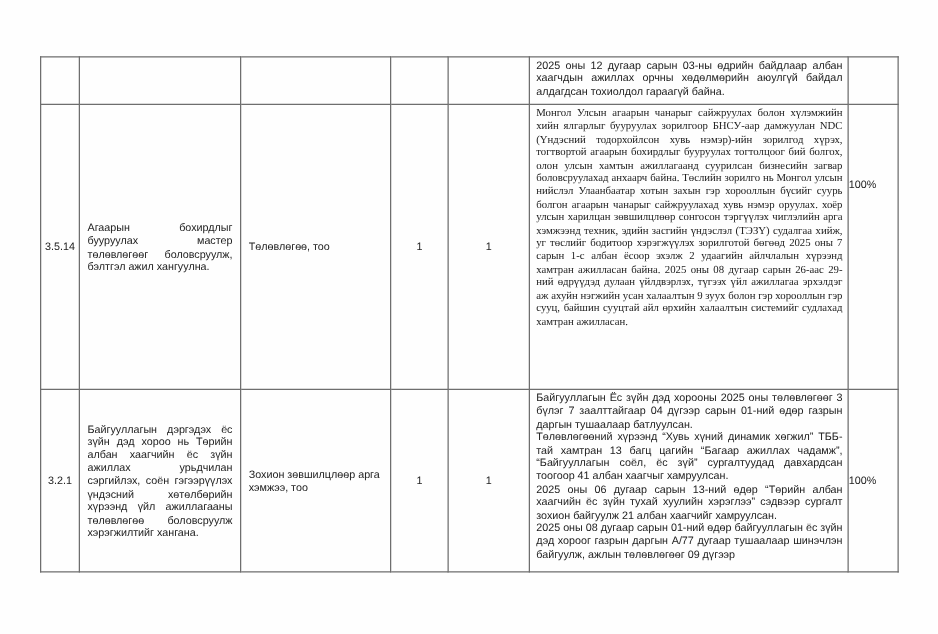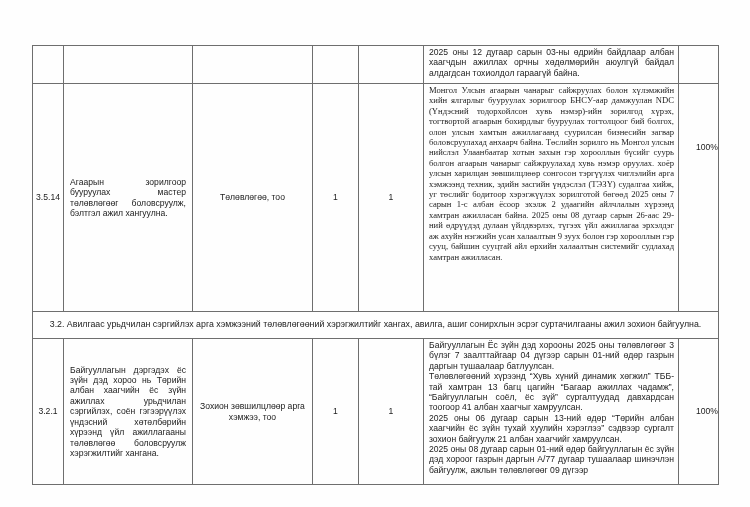--- a/index.html
+++ b/index.html
@@ -32,41 +32,41 @@
   td.id-cell {
     text-align: center;
     overflow-wrap: anywhere;
     padding: 1px;
   }
   td.activity-cell {
     text-align: justify;
     padding: 2px 6px;
   }
   td.indicator-cell {
-    text-align: center;
+    text-align: left;
     padding: 2px 6px;
   }
   td.num-cell {
     text-align: center;
   }
   td.result-cell {
     vertical-align: top;
     padding: 0;
   }
   .result-box {
     padding: 1px 4px 0 5px;
     text-align: justify;
     white-space: pre-line;
     overflow: hidden;
   }
   .result-box.h-row0 { height: 36px; }
   .result-box.h-row1 { height: 226px; font-family: Liberation Serif, serif; }
   .result-box.h-row3 { height: 144px; }
   td.pct-cell {
-    text-align: right;
+    text-align: left;
   }
   td.pct-top {
     vertical-align: top;
     padding-top: 58px;
   }
   td.section-cell {
     text-align: center;
     font-size: 8.8px;
     line-height: 11.5px;
     padding: 1px 10px;
@@ -100,33 +100,30 @@
       <td class="num-cell"></td>
       <td class="num-cell"></td>
       <td class="result-cell">
         <div class="result-box h-row0">2025 оны 12 дугаар сарын 03-ны өдрийн байдлаар албан хаагчдын ажиллах орчны хөдөлмөрийн аюулгүй байдал алдагдсан тохиолдол гараагүй байна.</div>
       </td>
       <td class="pct-cell"></td>
     </tr>
 
     <tr class="r1">
       <td class="id-cell">3.5.14</td>
-      <td class="activity-cell">Агаарын зорилгоор бууруулах мастер төлөвлөгөөг боловсруулж, бэлтгэл ажил хангуулна.</td>
+      <td class="activity-cell">Агаарын бохирдлыг бууруулах мастер төлөвлөгөөг боловсруулж, бэлтгэл ажил хангуулна.</td>
       <td class="indicator-cell">Төлөвлөгөө, тоо</td>
       <td class="num-cell">1</td>
       <td class="num-cell">1</td>
       <td class="result-cell">
         <div class="result-box h-row1">Монгол Улсын агаарын чанарыг сайжруулах болон хүлэмжийн хийн ялгарлыг бууруулах зорилгоор БНСУ-аар дамжуулан NDC (Үндэсний тодорхойлсон хувь нэмэр)-ийн зорилгод хүрэх, тогтвортой агаарын бохирдлыг бууруулах тогтолцоог бий болгох, олон улсын хамтын ажиллагаанд суурилсан бизнесийн загвар боловсруулахад анхаарч байна. Төслийн зорилго нь Монгол улсын нийслэл Улаанбаатар хотын захын гэр хорооллын бүсийг суурь болгон агаарын чанарыг сайжруулахад хувь нэмэр оруулах. хоёр улсын харилцан зөвшилцлөөр сонгосон тэргүүлэх чиглэлийн арга хэмжээнд техник, эдийн засгийн үндэслэл (ТЭЗҮ) судалгаа хийж, уг төслийг бодитоор хэрэгжүүлэх зорилготой бөгөөд 2025 оны 7 сарын 1-с албан ёсоор эхэлж 2 удаагийн айлчлалын хүрээнд хамтран ажилласан байна. 2025 оны 08 дугаар сарын 26-аас 29-ний өдрүүдэд дулаан үйлдвэрлэх, түгээх үйл ажиллагаа эрхэлдэг аж ахуйн нэгжийн усан халаалтын 9 зуух болон гэр хорооллын гэр сууц, байшин сууцтай айл өрхийн халаалтын системийг судлахад хамтран ажилласан.</div>
       </td>
       <td class="pct-cell pct-top">100%</td>
     </tr>
 
-    <tr class="r2">
-      <td class="section-cell" colspan="7">3.2. Авилгаас урьдчилан сэргийлэх арга хэмжээний төлөвлөгөөний хэрэгжилтийг хангах, авилга, ашиг сонирхлын эсрэг суртачилгааны ажил зохион байгуулна.</td>
-    </tr>
 
     <tr class="r3">
       <td class="id-cell">3.2.1</td>
       <td class="activity-cell">Байгууллагын дэргэдэх ёс зүйн дэд хороо нь Төрийн албан хаагчийн ёс зүйн ажиллах урьдчилан сэргийлэх, соён гэгээрүүлэх үндэсний хөтөлбөрийн хүрээнд үйл ажиллагааны төлөвлөгөө боловсруулж хэрэгжилтийг хангана.</td>
       <td class="indicator-cell">Зохион зөвшилцлөөр арга хэмжээ, тоо</td>
       <td class="num-cell">1</td>
       <td class="num-cell">1</td>
       <td class="result-cell">
         <div class="result-box h-row3">Байгууллагын Ёс зүйн дэд хорооны 2025 оны төлөвлөгөөг 3 бүлэг 7 заалттайгаар 04 дүгээр сарын 01-ний өдөр газрын даргын тушаалаар батлуулсан.
 Төлөвлөгөөний хүрээнд “Хувь хүний динамик хөгжил” ТББ-тай хамтран 13 багц цагийн “Багаар ажиллах чадамж”, “Байгууллагын соёл, ёс зүй” сургалтуудад давхардсан тоогоор 41 албан хаагчыг хамруулсан.

